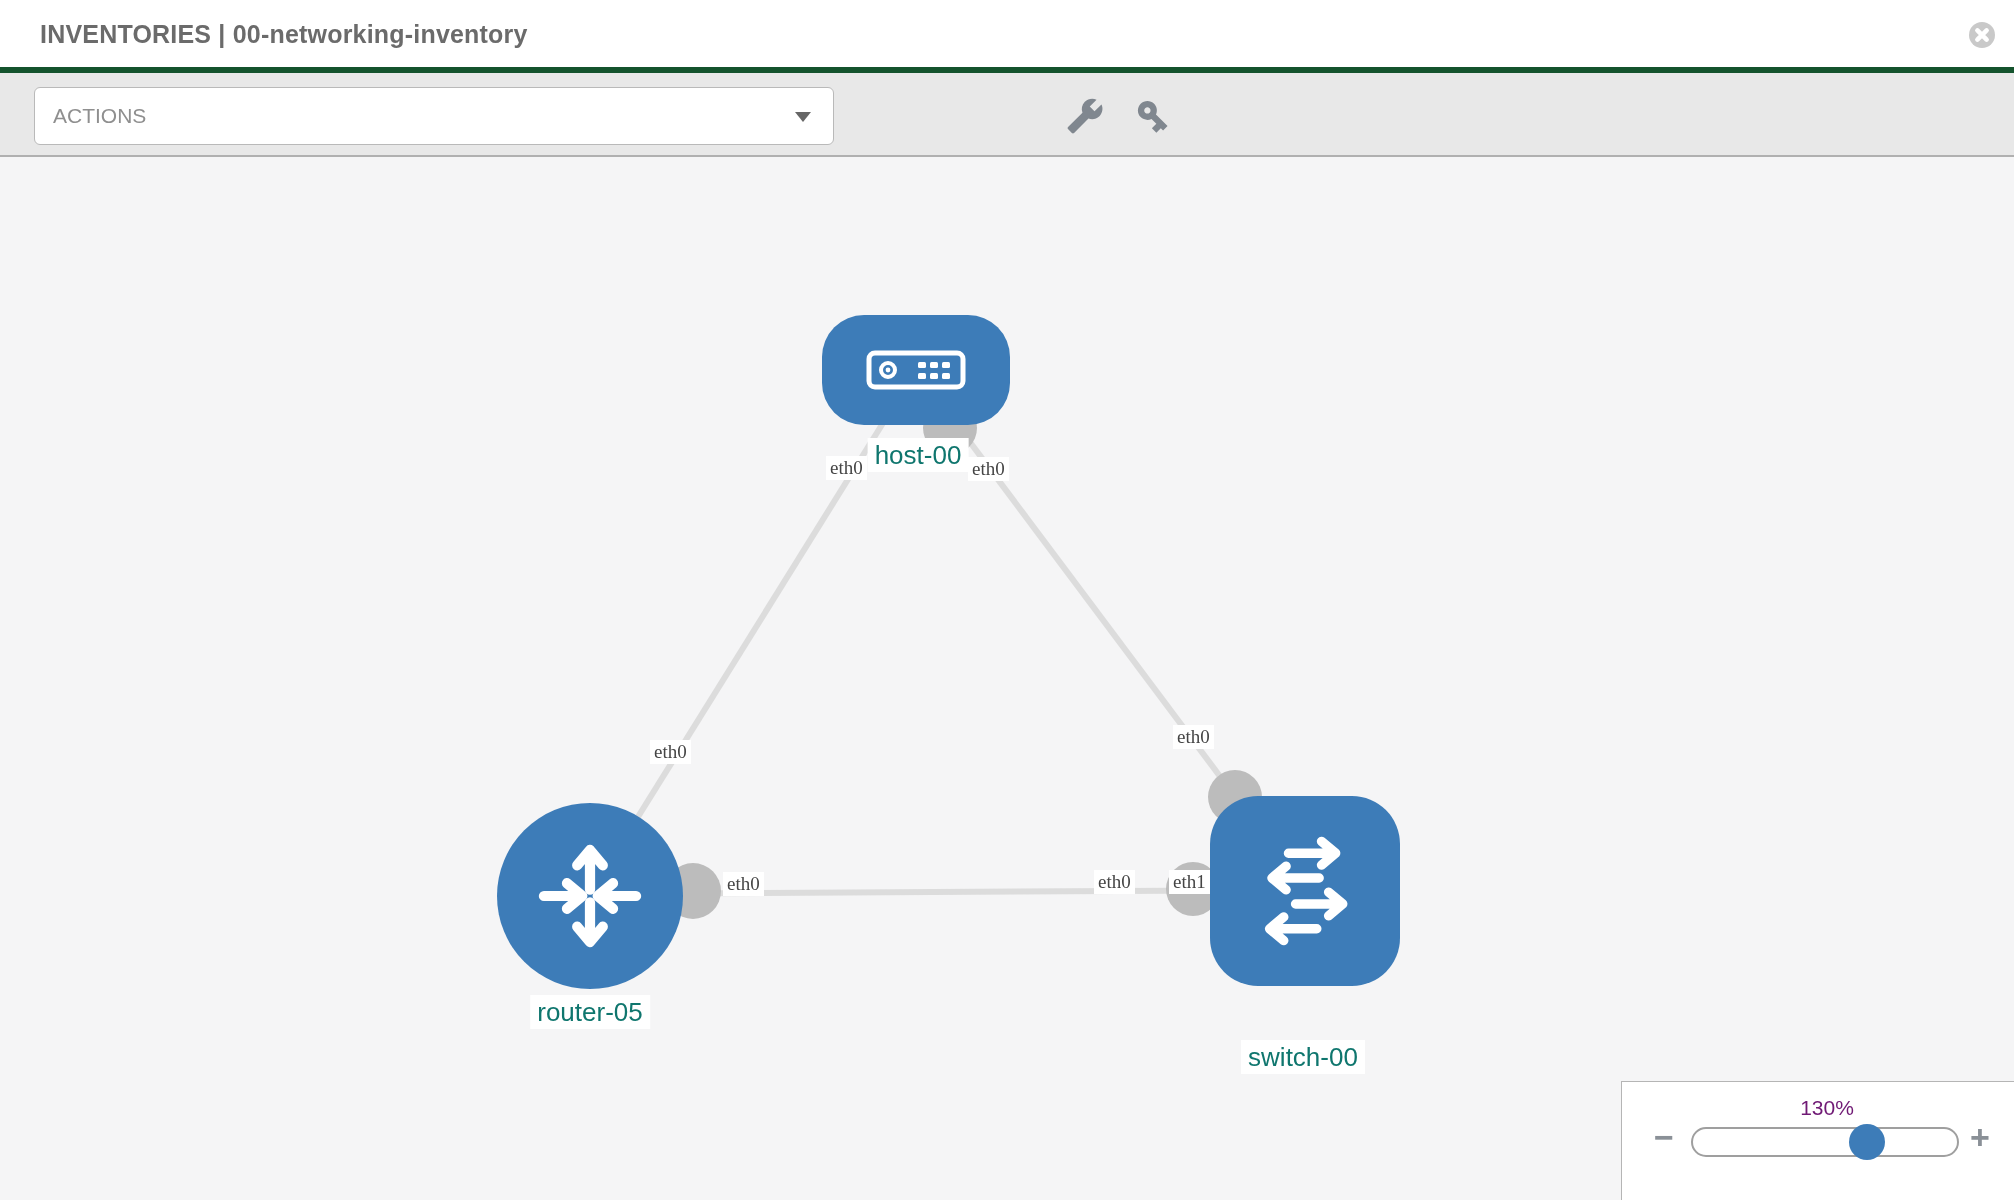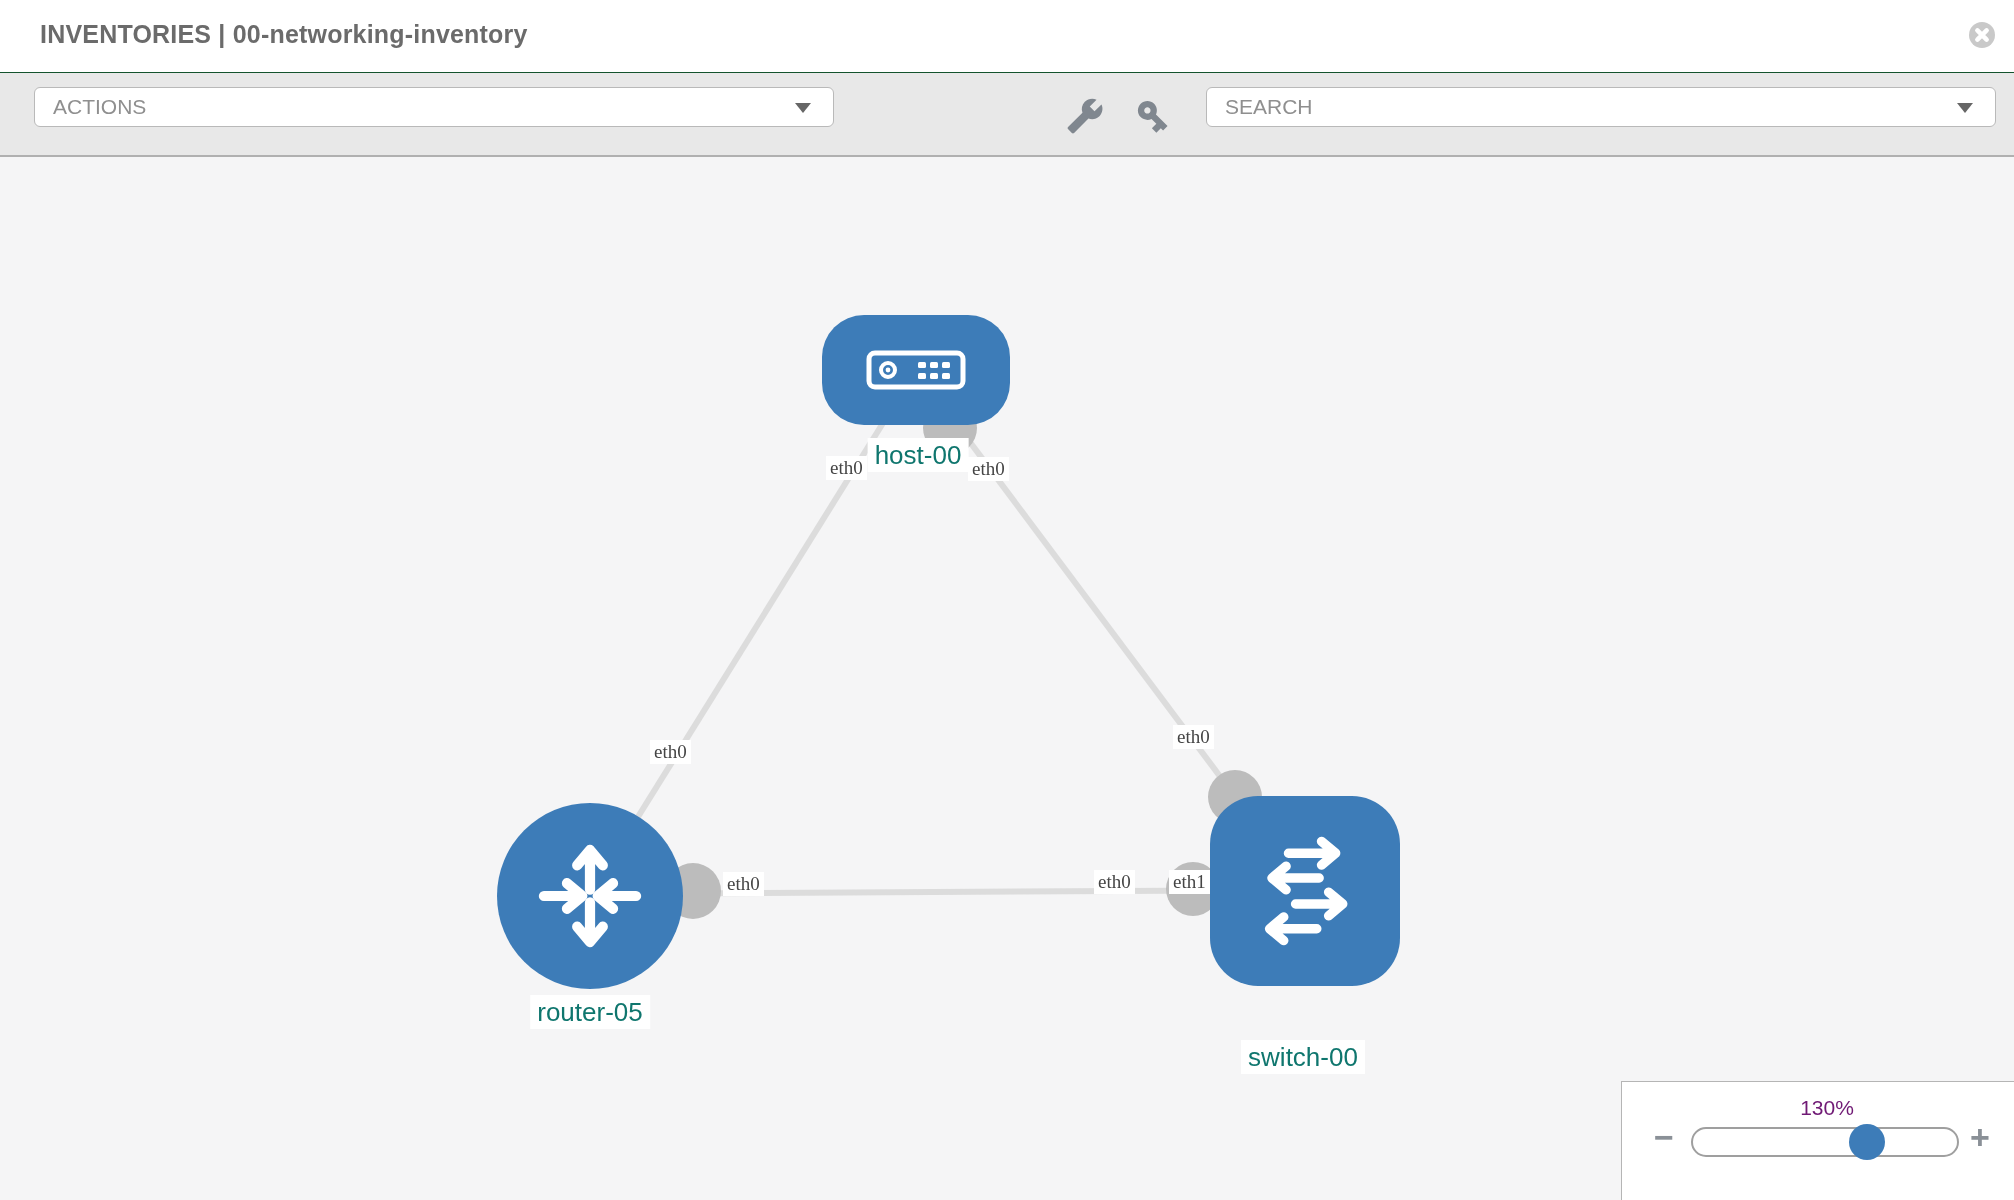--- a/index.html
+++ b/index.html
@@ -1,30 +1,30 @@
 <!DOCTYPE html>
 <html><head>
 <meta charset="utf-8">
 <style>
   * { margin:0; padding:0; box-sizing:border-box; }
   html,body { width:2014px; height:1200px; overflow:hidden;
     font-family:"Liberation Sans", sans-serif; background:#f5f5f6; }
 
   
   .header { position:relative; height:73px; background:#ffffff;
-    border-bottom:1px solid #14532d; }
+    border-bottom:6px solid #14532d; }
   .page-title { position:absolute; left:40px; top:20px; font-size:25px;
     font-weight:700; color:#6b6b6b; letter-spacing:.2px; }
   .close-btn { position:absolute; right:18px; top:21px; width:28px; height:28px;
     border:none; background:transparent; cursor:pointer; padding:0; }
 
   
   .toolbar { position:relative; height:84px; background:#e8e8e8;
     border-bottom:2px solid #b0b0b0; }
-  .select { position:absolute; top:14px; height:40px; background:#ffffff;
+  .select { position:absolute; top:14px; height:58px; background:#ffffff;
     border:1px solid #b9b9b9; border-radius:6px; display:flex; align-items:center;
     padding:0 44px 0 18px; font-size:21px; color:#8f8f8f; cursor:pointer; }
   .select .caret { position:absolute; right:22px; top:50%; margin-top:-4px;
     width:0; height:0; border:8px solid transparent; border-top:10px solid #666;
     border-bottom:none; }
   .actions-select { left:34px; width:800px; }
   .search-select { left:1206px; width:790px; }
   .tool-icon { position:absolute; top:24px; width:38px; height:38px; cursor:pointer; }
   .wrench { left:1066px; }
   .key { left:1134px; }
@@ -80,24 +80,20 @@
   </div>
 
   <svg class="tool-icon wrench" viewBox="0 0 24 24">
     <path transform="translate(24,0) scale(-1,1)" fill="#80878f" d="M22.7 19l-9.1-9.1c.9-2.3.4-5-1.5-6.9C10.1 1 7.1.6 4.7 1.7L9 6 6 9 1.6 4.7C.4 7.1.9 10.1 2.9 12.1c1.9 1.9 4.6 2.4 6.9 1.5l9.1 9.1c.4.4 1 .4 1.4 0l2.3-2.3c.5-.4.5-1.1.1-1.4z"></path>
   </svg>
 
   <svg class="tool-icon key" viewBox="0 0 24 24">
     <path transform="rotate(45 12 12)" fill="#80878f" d="M12.65 10C11.83 7.67 9.61 6 7 6c-3.31 0-6 2.69-6 6s2.69 6 6 6c2.61 0 4.83-1.67 5.65-4H17v4h4v-4h2v-4H12.65zM7 14c-1.1 0-2-.9-2-2s.9-2 2-2 2 .9 2 2-.9 2-2 2z"></path>
   </svg>
 
-  <div class="select search-select">
-    <span>SEARCH</span>
-    <span class="caret"></span>
-  </div>
 </div>
 
 <div class="canvas">
 
   <svg class="edges" width="2014" height="1040" viewBox="0 0 2014 1040">
     <line x1="916" y1="213" x2="590" y2="737" stroke="#dcdcdc" stroke-width="6"></line>
     <line x1="916" y1="213" x2="1305" y2="733" stroke="#dcdcdc" stroke-width="6"></line>
     <line x1="590" y1="737" x2="1305" y2="733" stroke="#dcdcdc" stroke-width="6"></line>
     <circle cx="950" cy="271" r="27" fill="#bcbcbc"></circle>
     <circle cx="693" cy="734" r="28" fill="#bcbcbc"></circle>

